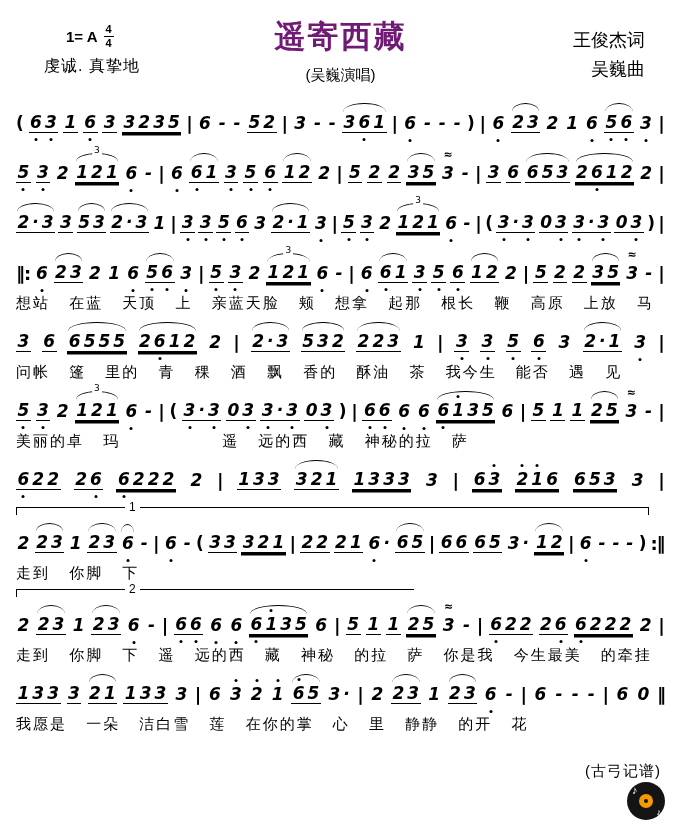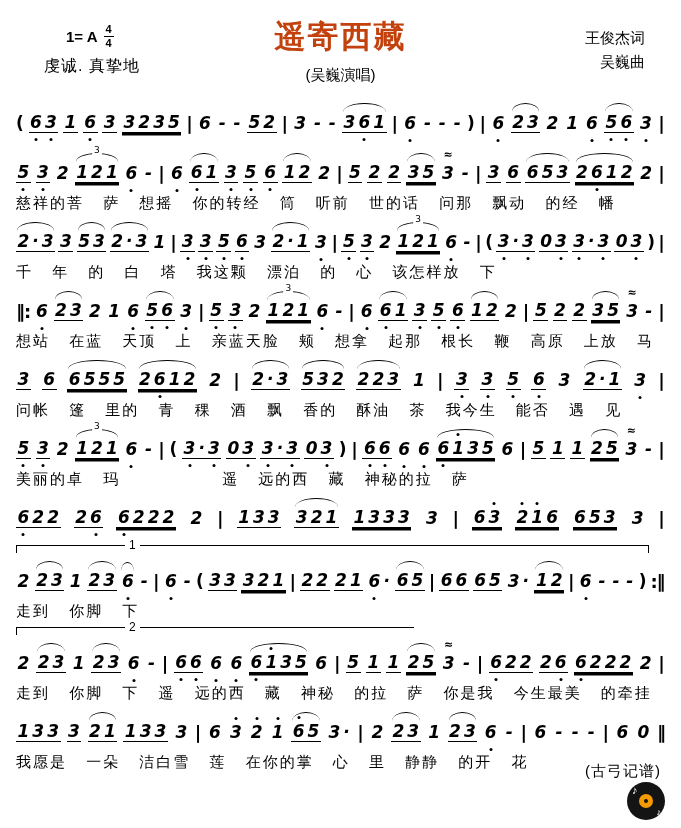--- a/index.html
+++ b/index.html
@@ -10,21 +10,21 @@
   .hdr{position:relative;height:86px;}
   .hdr-left{position:absolute;left:30px;top:14px;font-size:15px;}
   .keyline{font-weight:bold;font-size:15px;padding-left:22px;display:flex;align-items:center;gap:4px;}
   .frac{display:inline-flex;flex-direction:column;text-align:center;font-size:11px;line-height:1;font-weight:bold;margin-left:2px;}
   .frac .top{border-bottom:1px solid #000;padding:0 2px 1px;}
   .frac .bot{padding-top:1px;}
   .tempo{margin-top:7px;font-size:16px;letter-spacing:1px;}
   .hdr-center{position:absolute;left:0;right:0;top:6px;text-align:center;}
   .title{font-size:31px;font-weight:bold;letter-spacing:2px;}
   .subtitle{font-size:15px;margin-top:8px;}
-  .hdr-right{position:absolute;right:22px;top:16px;text-align:right;font-size:15px;line-height:1.6;}
+  .hdr-right{position:absolute;right:22px;top:16px;text-align:right;font-size:18px;line-height:1.6;}
 
   
   .line{margin-bottom:2px;}
   .notes-row{display:flex;justify-content:space-between;align-items:flex-end;padding:17px 2px 11px 2px;}
   .grp{position:relative;display:inline-block;font-family:"DejaVu Sans",sans-serif;font-style:italic;font-weight:bold;font-size:17px;line-height:19px;white-space:nowrap;}
   .grp.u1{border-bottom:1.6px solid #000;}
   .grp.u2{border-bottom:1.6px solid #000;box-shadow:0 2.5px 0 0 #000;}
   .ch{position:relative;display:inline-block;padding:0 1.5px;}
   .ch.lo::after{content:"";position:absolute;left:50%;transform:translateX(-50%);bottom:-9px;width:3px;height:3px;background:#000;border-radius:50%;}
   .ch.hi::before{content:"";position:absolute;left:50%;transform:translateX(-50%);top:-6px;width:3px;height:3px;background:#000;border-radius:50%;}
@@ -63,21 +63,21 @@
       <div class="keyline">
         <span>1= A</span>
         <span class="frac">
           <span class="top">4</span>
           <span class="bot">4</span>
         </span>
       </div>
       <div class="tempo">虔诚. 真挚地</div>
     </div>
     <div class="hdr-center">
-      <div class="title" id="title-el" style="color: #c2410c;">遥寄西藏</div>
+      <div class="title" id="title-el" style="color: #701a75;">遥寄西藏</div>
       <div class="subtitle">(吴巍演唱)</div>
     </div>
     <div class="hdr-right">
       <div>王俊杰词</div>
       <div>吴巍曲</div>
     </div>
   </div>
 
   <main id="lines">
       <div class="line">
@@ -139,21 +139,20 @@
           <span class="grp"><span class="ch mord">3</span></span>
           <span class="grp"><span class="ch">-</span></span>
           <span class="bar">|</span>
           <span class="grp u1"><span class="ch">3</span></span>
           <span class="grp u1"><span class="ch">6</span></span>
           <span class="grp u1 slur"><span class="ch">6</span><span class="ch">5</span><span class="ch">3</span></span>
           <span class="grp u2 slur"><span class="ch">2</span><span class="ch lo">6</span><span class="ch">1</span><span class="ch">2</span></span>
           <span class="grp"><span class="ch">2</span></span>
           <span class="bar">|</span>
         </div>
-        <div class="lyrics-row">慈祥的菩 萨 想摇 你的转经 筒 听前 世的话 问那 飘动 的经 幡</div>
       </div>
       <div class="line">
         <div class="notes-row">
           <span class="grp u1 slur"><span class="ch">2</span><span class="ch">·</span><span class="ch">3</span></span>
           <span class="grp u1"><span class="ch">3</span></span>
           <span class="grp u1 slur"><span class="ch">5</span><span class="ch">3</span></span>
           <span class="grp u1 slur"><span class="ch">2</span><span class="ch">·</span><span class="ch">3</span></span>
           <span class="grp"><span class="ch">1</span></span>
           <span class="bar">|</span>
           <span class="grp u1"><span class="ch lo">3</span></span>
@@ -172,21 +171,20 @@
           <span class="grp"><span class="ch">-</span></span>
           <span class="bar">|</span>
           <span class="paren">(</span>
           <span class="grp u1"><span class="ch lo">3</span><span class="ch">·</span><span class="ch lo">3</span></span>
           <span class="grp u1"><span class="ch">0</span><span class="ch lo">3</span></span>
           <span class="grp u1"><span class="ch lo">3</span><span class="ch">·</span><span class="ch lo">3</span></span>
           <span class="grp u1"><span class="ch">0</span><span class="ch lo">3</span></span>
           <span class="paren">)</span>
           <span class="bar">|</span>
         </div>
-        <div class="lyrics-row">千 年 的 白 塔 我这颗 漂泊 的 心 该怎样放 下</div>
       </div>
       <div class="line">
         <div class="notes-row">
           <span class="bar rpt">‖:</span>
           <span class="grp"><span class="ch lo">6</span></span>
           <span class="grp u1 slur"><span class="ch">2</span><span class="ch">3</span></span>
           <span class="grp"><span class="ch">2</span></span>
           <span class="grp"><span class="ch">1</span></span>
           <span class="grp"><span class="ch lo">6</span></span>
           <span class="grp u1 slur"><span class="ch lo">5</span><span class="ch lo">6</span></span>

